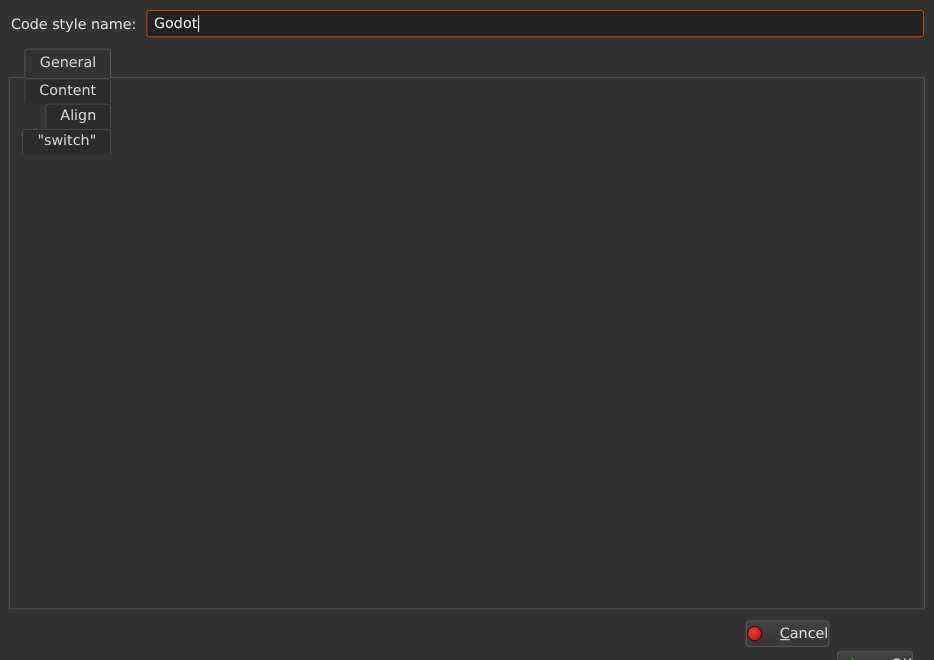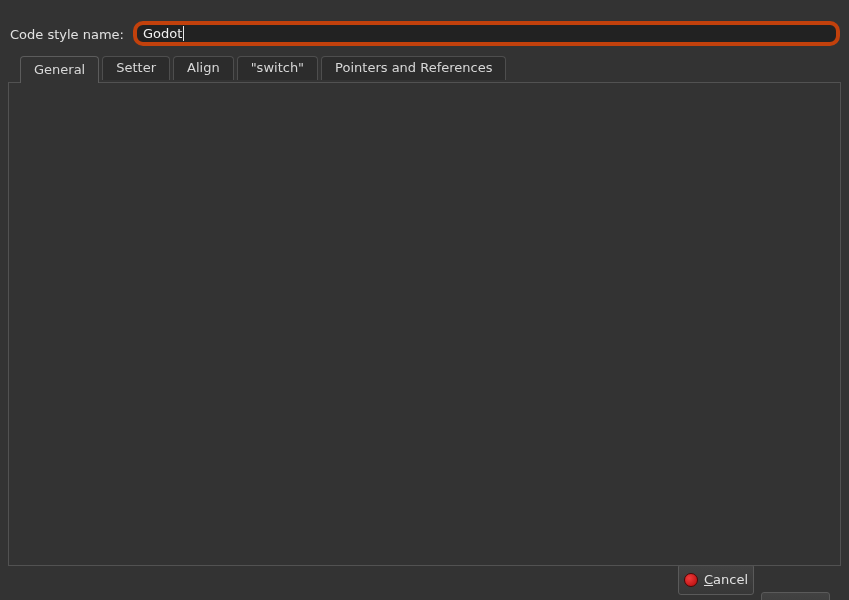--- a/index.html
+++ b/index.html
@@ -5,33 +5,33 @@
   * { margin:0; padding:0; box-sizing:border-box; }
   html,body { width:849px; height:600px; }
   body {
     background:#333333;
     font-family:"DejaVu Sans","Liberation Sans",sans-serif;
     font-size:13px;
     color:#dcdcdc;
     position:relative;
     overflow:hidden;
   }
-  .abs { position:absolute;margin-top:12px; }
+  .abs { position:absolute; }
 
   
   .name-label { left:10px; top:15px; color:#e2e2e2; }
   .name-input {
     left:133px; top:9px; width:707px; height:25px;
-    background:#222222; border:4px solid #c2410c; border-radius:10px;
+    background:#222222; border:1px solid #c2410c; border-radius:3px;
     display:flex; align-items:center; padding-left:6px; color:#f0f0f0;
   }
   .caret { display:inline-block; width:1px; height:15px; background:#e8e8e8; margin-left:1px; }
 
   
-  .tabbar { left:20px; top:44px; height:27px; display:flex; align-items:flex-start; z-index:3; }
+  .tabbar { left:20px; top:44px; height:27px; display:flex; align-items:flex-end; z-index:3;flex-direction:column; }
   .tab {
     height:24px; line-height:22px; padding:0 13px; margin-right:3px;
     background:#2c2c2c; border:1px solid #4e4e4e; border-bottom:none;
     border-radius:4px 4px 0 0; color:#d8d8d8; white-space:nowrap;
   }
   .tab.active {
     height:27px; line-height:26px; background:#333333; border-color:#5c5c5c;
     position:relative; z-index:4;
   }
 
@@ -101,47 +101,46 @@
   .sb-tri-up { width:0; height:0; border-left:4px solid transparent;
     border-right:4px solid transparent; border-bottom:5px solid #9a9a9a; }
   .sb-tri-down { width:0; height:0; border-left:4px solid transparent;
     border-right:4px solid transparent; border-top:5px solid #9a9a9a; }
   .sb-track { position:absolute; left:1px; top:17px; width:21px; height:440px; background:#202020; }
   .sb-thumb { position:absolute; left:1px; top:17px; width:21px; height:338px;
     background:#323232; border:1px solid #5f5f5f; border-radius:2px; }
 
   
   .btn {
-    position:absolute; top:564px; height:31px;
+    position:absolute; top:564px; height:24px;
     background:linear-gradient(#424242,#373737);
     border:1px solid #5a5a5a; border-radius:3px;
-    display:flex; align-items:center; justify-content:center; gap:6px;
+    display:flex; align-items:center; justify-content:space-between; gap:6px;
     color:#e0e0e0; cursor:default;
   }
   .btn-cancel { left:678px; width:76px; }
   .btn-ok { left:761px; width:69px;margin-top:28px; }
   .icon-cancel { width:14px; height:14px; border-radius:50%;
     background:radial-gradient(circle at 35% 35%, #ef3b3b, #b20909);
     border:1px solid #4a0606; }
 </style>
 </head>
 <body>
 
 <div class="abs name-label">Code style name:</div>
 <div class="abs name-input">
   <span>Godot</span>
     <span class="caret"></span>
 </div>
 
 <div class="abs tabbar">
   <div class="tab active">General</div>
-  <div class="tab">Setter</div>
+  <div class="tab">Content</div>
   <div class="tab">Align</div>
   <div class="tab">"switch"</div>
-  <div class="tab">Pointers and References</div>
 </div>
 
 <div class="abs page-frame"></div>
 
 <div class="abs section-title fld-label">Tabs And Indentation</div>
 <div class="abs group-box"></div>
 
 <div class="abs fld-label lbl-tab-policy">Tab policy:</div>
 <div class="abs dropdown dd-1">
   <span>Tabs Only</span>

